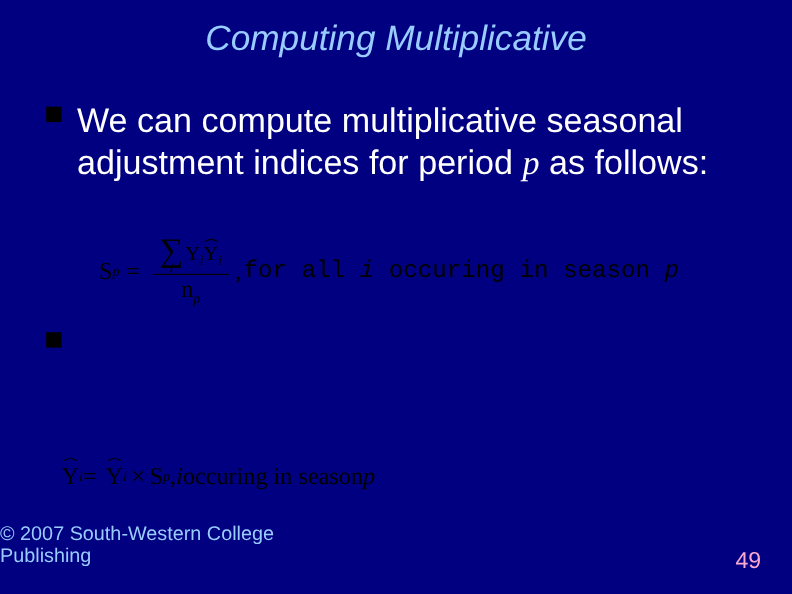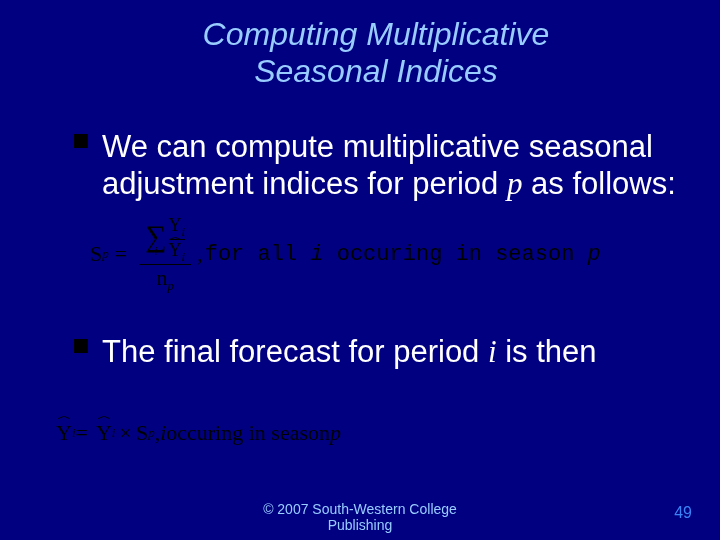--- a/index.html
+++ b/index.html
@@ -11,21 +11,20 @@
     font-family: Arial, Helvetica, sans-serif;
     color: #ffffff;
     overflow: hidden;
     position: relative;
   }
   .slide {
     width: 720px;
     height: 540px;
     position: relative;
     box-sizing: border-box;
-    padding-left: 32px;
   }
   .title {
     text-align: center;
     font-style: italic;
     font-weight: normal;
     font-size: 32px;
     color: #99ccff;
     padding-top: 16px;
     line-height: 1.15;
     font-family: Arial, Helvetica, sans-serif;
@@ -104,21 +103,21 @@
     align-items: center;
     gap: 2px;
   }
   .sigma {
     font-size: 30px;
     line-height: 0.8;
     position: relative;
   }
   .innerfrac {
     display: inline-flex;
-    flex-direction: column;
+    flex-direction: row;
     align-items: center;
     font-size: 18px;
   }
   .innerfrac .ibar {
     width: 100%;
     border-top: 1px solid #000;
     margin: 1px 0;
   }
   .hatwrap {
     position: relative;
@@ -166,60 +165,56 @@
     display: flex;
     align-items: center;
   }
   .formula2 .sub {
     font-size: 13px;
     vertical-align: sub;
     font-style: italic;
   }
   .footer {
     position: absolute;
-    bottom: 7px;
+    bottom: 24px;
     left: 0;
     width: 100%;
-    text-align: center;
-    font-size: 14px;
+    text-align: left;
+    font-size: 18px;
     color: #99ccff;
     line-height: 1.15;
   }
   .pagenum {
     position: absolute;
     bottom: 18px;
     right: 28px;
-    font-size: 16px;
-    color: #3b82f6;
+    font-size: 21px;
+    color: #f9a8d4;
   }
 </style>
 </head>
 <body>
 
 <div class="slide">
 
   <div class="title">
     <span>Computing Multiplicative</span><br>
-    <span>Seasonal Indices</span>
   </div>
 
   <div class="body">
 
     <div class="bullet-row">
       <div class="bullet-mark"></div>
       <div class="bullet-text">
         <span>We can compute multiplicative seasonal adjustment indices for period </span><span class="ital">p</span><span> as follows:</span>
       </div>
     </div>
 
     <div class="bullet-row second">
       <div class="bullet-mark"></div>
-      <div class="bullet-text">
-        <span>The final forecast for period </span><span class="ital">i</span><span> is then</span>
-      </div>
     </div>
 
   </div>
 
   <div class="formula1">
     <span class="lhs">
       <span>S</span>
         <span class="sub">p</span>
     </span>
     <span class="eq">=</span>

